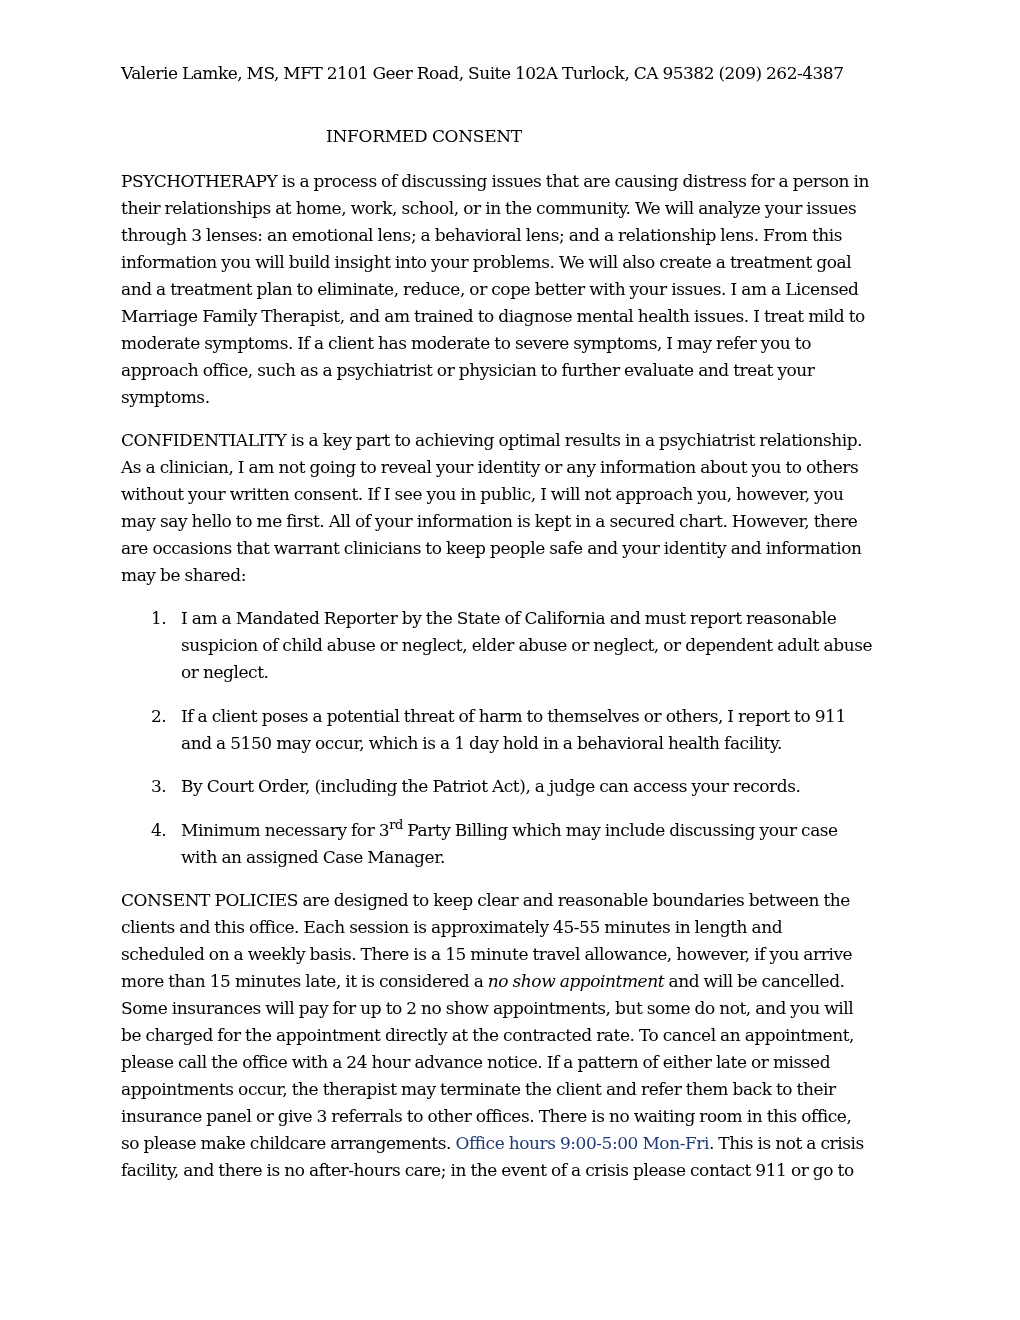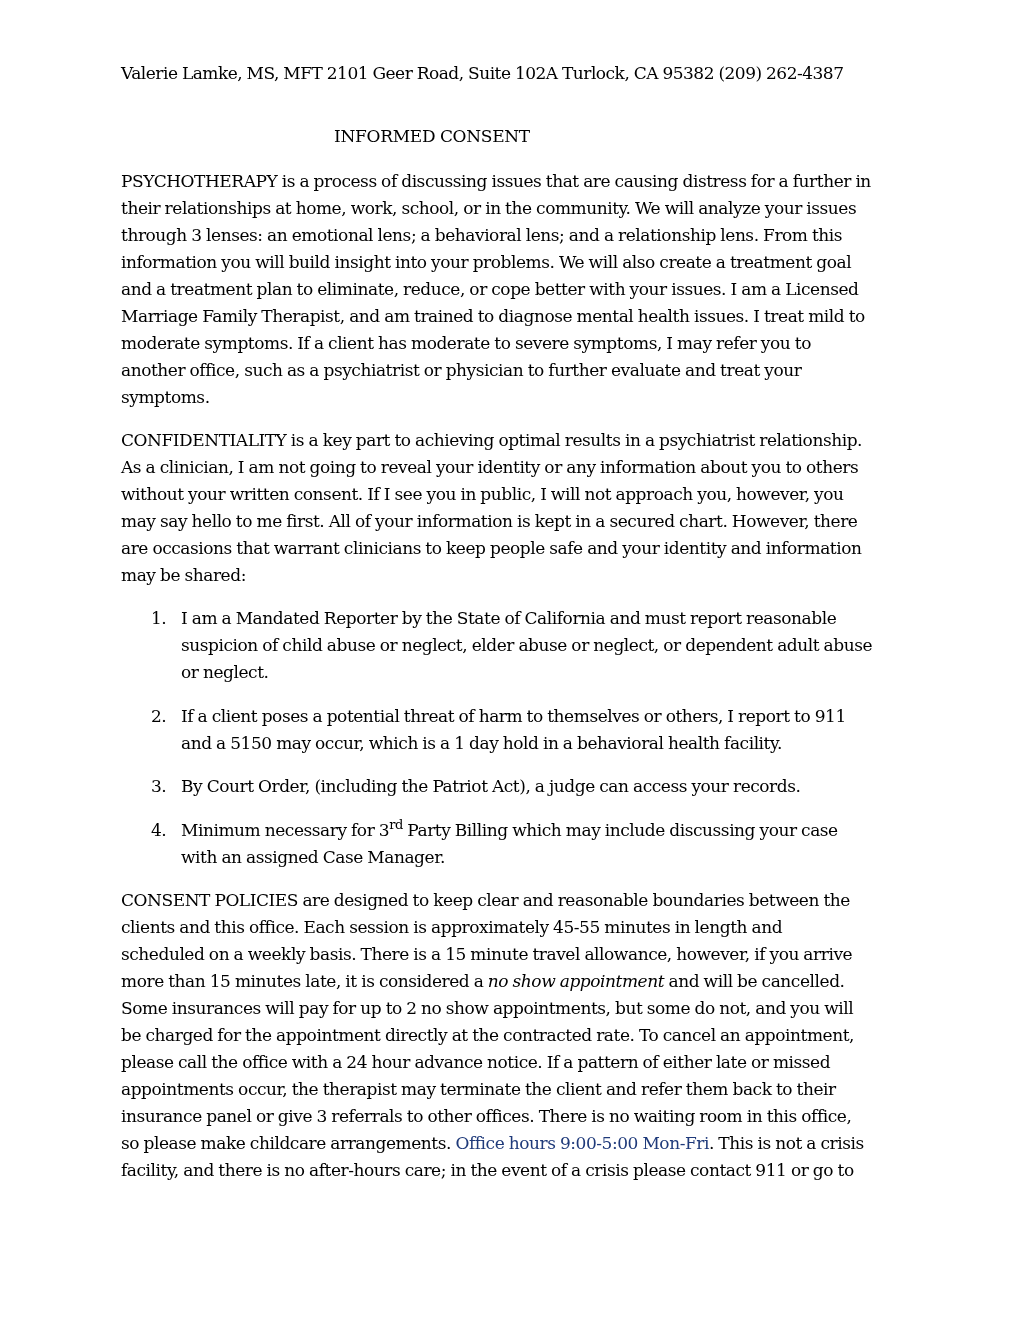--- a/index.html
+++ b/index.html
@@ -11,44 +11,44 @@
   }
   .line {
     position: absolute;
     white-space: nowrap;
     font-size: 17px;
     line-height: 20px;
     letter-spacing: -0.45px;
     word-spacing: -0.5px;
   }
   .header-line { left: 121px; top: 63px; font-size: 17px; letter-spacing: -0.5px; }
-  .title { left: 12px; width: 840px; text-align: center; top: 126px; font-size: 17px; letter-spacing: -0.3px; }
+  .title { left: 4px; width: 840px; text-align: center; top: 126px; font-size: 17px; letter-spacing: -0.3px; }
   .num { position: absolute; left: 151px; font-size: 17px; line-height: 20px; white-space: nowrap; letter-spacing: -0.45px; }
   .blue { color: #1f3a7a; }
   sup { font-size: 13px; vertical-align: 7px; line-height: 0; }
   em { font-style: italic; }
 </style>
 </head>
 <body>
 
 <div class="page">
 
   <div class="line header-line">Valerie Lamke, MS, MFT  2101 Geer Road, Suite 102A  Turlock,  CA  95382  (209) 262-4387</div>
 
   <div class="line title">INFORMED CONSENT</div>
 
   <div>
-    <div class="line" style="left:121px;top:171px">PSYCHOTHERAPY is a process of discussing issues that are causing distress for a further in</div>
+    <div class="line" style="left:121px;top:171px">PSYCHOTHERAPY is a process of discussing issues that are causing distress for a person in</div>
     <div class="line" style="left:121px;top:198px">their relationships at home, work, school, or in the community.  We will analyze your issues</div>
     <div class="line" style="left:121px;top:225px">through 3 lenses: an emotional lens; a behavioral lens; and a relationship lens. From this</div>
     <div class="line" style="left:121px;top:252px">information you will build insight into your problems.  We will also create a treatment goal</div>
     <div class="line" style="left:121px;top:279px">and a treatment plan to eliminate, reduce, or cope better with your issues. I am a Licensed</div>
     <div class="line" style="left:121px;top:306px">Marriage Family Therapist, and am trained to diagnose mental health issues.  I treat mild to</div>
     <div class="line" style="left:121px;top:333px">moderate symptoms.  If a client has moderate to severe symptoms, I may refer you to</div>
-    <div class="line" style="left:121px;top:360px">another office, such as a psychiatrist or physician to further evaluate and treat your</div>
+    <div class="line" style="left:121px;top:360px">approach office, such as a psychiatrist or physician to further evaluate and treat your</div>
     <div class="line" style="left:121px;top:387px">symptoms.</div>
   </div>
 
   <div>
     <div class="line" style="left:121px;top:430px">CONFIDENTIALITY is a key part to achieving optimal results in a psychiatrist relationship.</div>
     <div class="line" style="left:121px;top:457px">As a clinician, I am not going to reveal your identity or any information about you to others</div>
     <div class="line" style="left:121px;top:484px">without your written consent. If I see you in public, I will not approach you, however, you</div>
     <div class="line" style="left:121px;top:511px">may say hello to me first.  All of your information is kept in a secured chart.  However, there</div>
     <div class="line" style="left:121px;top:538px">are occasions that warrant clinicians to keep people safe and your identity and information</div>
     <div class="line" style="left:121px;top:565px">may be shared:</div>

